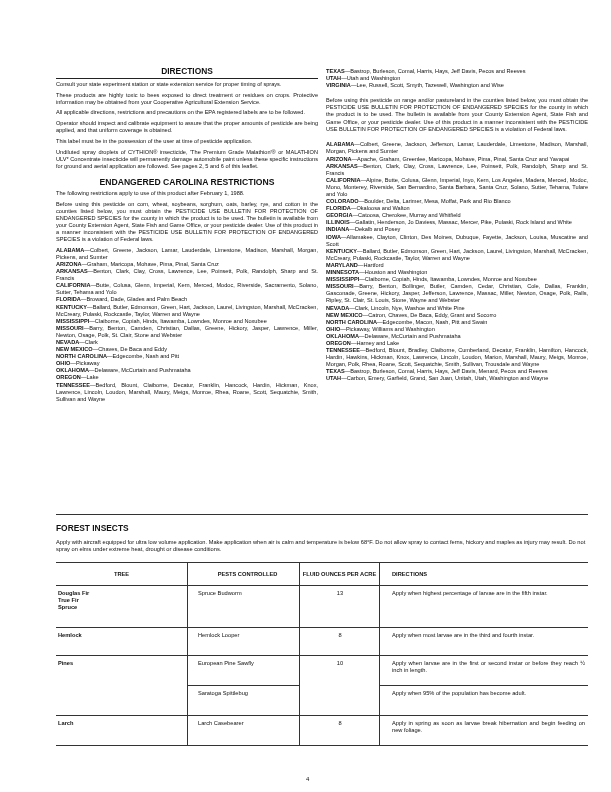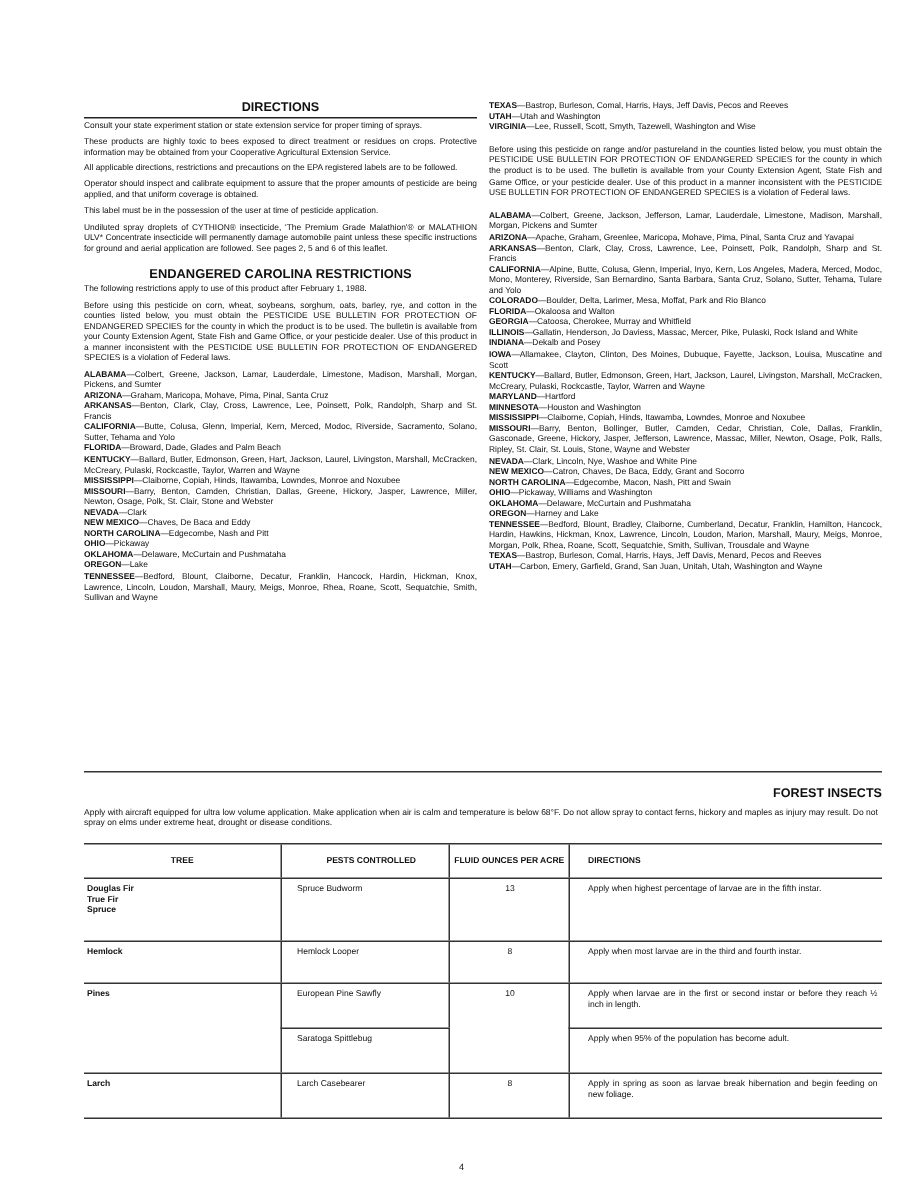--- a/index.html
+++ b/index.html
@@ -11,21 +11,21 @@
   .heading { font-weight: bold; text-align: center; font-size: 8.4px; line-height: 10px; }
   .h-important { margin: 0 0 2px 0; padding-bottom: 2px; border-bottom: 1.5px solid #222; }
   .h-endangered { font-size: 8.6px; margin: 7px 0 3px 0; }
   p { margin: 0 0 3.6px 0; text-align: justify; }
   .state-list { margin: 0 0 3px 0; }
   .state { text-align: justify; margin: 0; }
   .state b { font-weight: bold; }
   .gap { height: 5px; }
   .rule { position: absolute; left: 56px; width: 532px; top: 514px; border-top: 1.5px solid #333; }
   .forest-title { position: absolute; left: 56px; width: 532px; top: 523px; font-weight: bold;
-                  font-size: 8.4px; text-align: right; }
+                  font-size: 8.4px; text-align: left; }
   .forest-intro { position: absolute; left: 56px; width: 532px; top: 539px; font-size: 5.7px;
                   line-height: 7.4px; }
   table.forest { position: absolute; left: 56px; top: 562px; width: 532px; border-collapse: collapse;
                  font-size: 5.7px; line-height: 7px; }
   table.forest th { font-weight: bold; text-align: center; vertical-align: middle; padding: 1px 2px;
                     height: 20px; border-bottom: 1.3px solid #333; border-top: 1.5px solid #333; }
   table.forest td { vertical-align: top; padding: 4px 3px 3px 4px; border-bottom: 1.3px solid #333; }
   table.forest .c-tree { width: 126px; font-weight: bold; padding-left: 2px; }
   table.forest .c-pest { width: 98px; border-left: 1.3px solid #333; padding-left: 10px; }
   table.forest .c-oz { width: 72px; border-left: 1.3px solid #333; text-align: center; }

